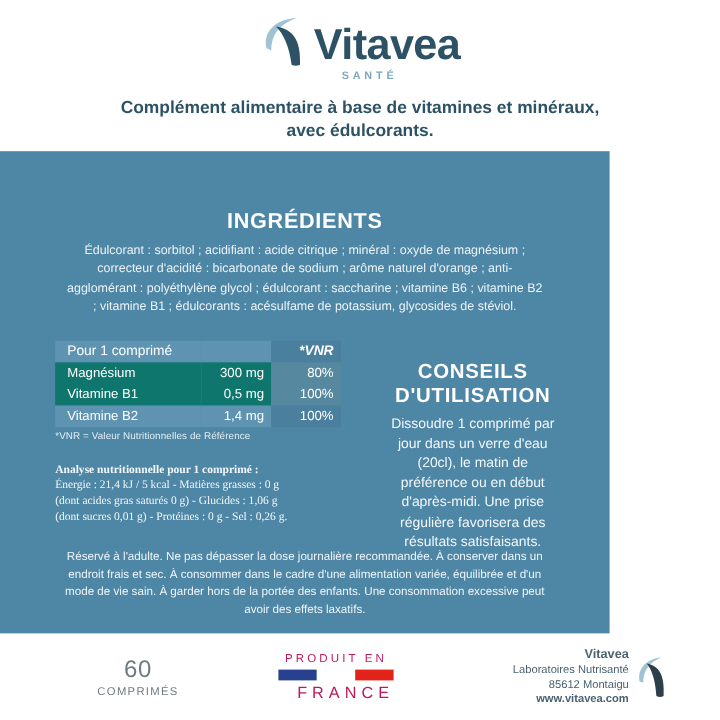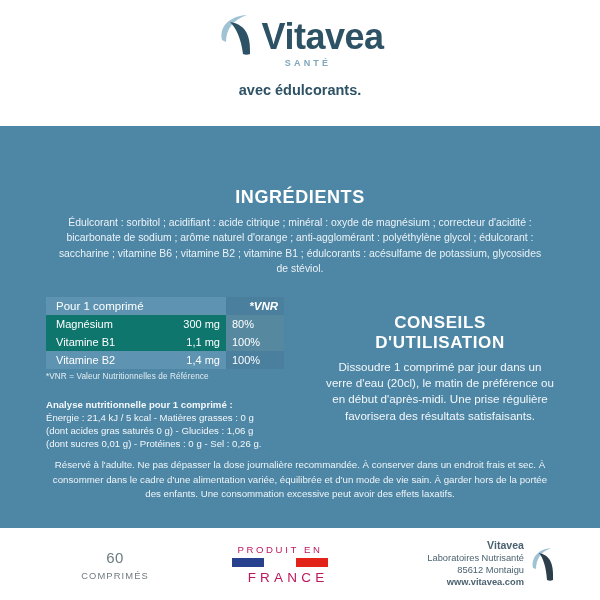--- a/index.html
+++ b/index.html
@@ -31,23 +31,23 @@
     font-weight:bold;margin-top:2px;margin-left:16px;
   }
   .subtitle{
     margin-top:13px;text-align:center;
     font-size:14.5px;font-weight:bold;line-height:19px;
     color:#2e5265;max-width:470px;
   }
 
   
   .panel{
-    position:absolute;left:0;top:126px;width:600px;height:402px;
+    position:absolute;left:0;top:126px;width:508px;height:402px;
     background:#4e86a5;color:#ffffff;box-sizing:border-box;
-    padding:13px 46px;
+    padding:0 46px;
   }
   .sec-title{
     text-align:center;font-weight:bold;color:#ffffff;
     font-size:18px;letter-spacing:0.6px;
   }
   #ingredients-title{margin-top:48px;}
   .ingredients-body{
     margin-top:7px;text-align:center;
     font-size:10.4px;line-height:15.4px;color:#eaf3f7;
     padding:0 8px;
@@ -62,46 +62,46 @@
   table.nutri{border-collapse:collapse;width:238px;font-size:11px;}
   table.nutri td{padding:2px 6px;line-height:14px;}
   .nutri .hdr td{
     background:#5e94b1;color:#ffffff;font-weight:normal;font-size:11.5px;
   }
   .nutri .hdr td.vnr{background:#2f6582;font-weight:bold;text-align:right;font-style:italic;}
   .nutri tr.r0 td{background:#0f766e;}
   .nutri tr.r1 td{background:#5e94b1;}
   .nutri td.nm{text-align:left;padding-left:10px;}
   .nutri td.vl{text-align:right;}
-  .nutri td.pc{background:#4a7f9e !important;width:46px;}
+  .nutri td.pc{text-align:right;background:#4a7f9e !important;width:46px;}
   tr.r0 td.pc{background:#56899f !important;}
   .tbl-note{font-size:8.2px;color:#e3eef3;margin-top:3px;letter-spacing:.1px;}
 
-  .analysis{margin-top:17px;font-size:9.6px;line-height:13.2px;color:#f2f8fb;}
+  .analysis{margin-top:17px;font-size:9.6px;line-height:13.2px;color:#f2f8fb;font-family:Liberation Serif, serif;}
   .analysis .a-title{font-weight:bold;}
 
   
   #conseils-title{font-size:17px;line-height:20px;}
   .conseils-body{
     margin-top:6px;text-align:center;font-size:11.6px;line-height:16.4px;color:#f2f8fb;
   }
 
   .warning{
     position:absolute;left:46px;right:46px;top:332px;
     text-align:center;font-size:9.7px;line-height:14.6px;color:#eef5f8;
   }
 
   
   .footer{
     position:absolute;left:0;top:528px;width:600px;height:72px;
     background:#ffffff;display:flex;align-items:center;
     padding:0 40px;box-sizing:border-box;
   }
   .count{width:150px;text-align:center;color:#6d7b82;}
-  .count .num{font-size:15px;line-height:22px;letter-spacing:.5px;}
+  .count .num{font-size:20px;line-height:22px;letter-spacing:.5px;}
   .count .lbl{font-size:9.4px;letter-spacing:1.1px;margin-top:1px;}
 
   .france{flex:1;display:flex;flex-direction:column;align-items:center;color:#be185d;}
   .france .l1{font-size:9.6px;letter-spacing:2.6px;}
   .france .bar{display:flex;width:96px;height:9px;margin:3px 0;}
   .france .bar i{flex:1;display:block;}
   .france .b-blue{background:#28418f;}
   .france .b-white{background:#ffffff;}
   .france .b-red{background:#e2231a;}
   .france .l2{font-size:13.5px;letter-spacing:4.2px;padding-left:16px;}
@@ -122,20 +122,21 @@
       <div class="logo-row">
         <svg class="logo-mark" viewBox="0 0 44 42">
           <path d="M5 26 C2 12 13 2 30 1 C16 6 9 15 9 28 Z" fill="#9fc3d4"></path>
           <path d="M13 8 C26 10 34 18 33 40 C31 41 28 41 26 40 C24 24 19 14 13 8 Z" fill="#2e5265"></path>
         </svg>
         <span class="logo-word">Vitavea</span>
       </div>
       <span class="logo-sub">SANTÉ</span>
     </div>
     <div class="subtitle">
+      <div>Complément alimentaire à base de vitamines et minéraux,</div>
       <div>avec édulcorants.</div>
     </div>
   </div>
 
   <div class="panel">
 
     <div class="sec-title" id="ingredients-title">INGRÉDIENTS</div>
     <div class="ingredients-body">Édulcorant : sorbitol ; acidifiant : acide citrique ; minéral : oxyde de magnésium ; correcteur d'acidité : bicarbonate de sodium ; arôme naturel d'orange ; anti-agglomérant : polyéthylène glycol ; édulcorant : saccharine ; vitamine B6 ; vitamine B2 ; vitamine B1 ; édulcorants : acésulfame de potassium, glycosides de stéviol.</div>
 
     <div class="cols">
@@ -148,21 +149,21 @@
               <td class="vl"></td>
               <td class="pc vnr">*VNR</td>
             </tr>
             <tr class="r0">
               <td class="nm">Magnésium</td>
               <td class="vl">300 mg</td>
               <td class="pc">80%</td>
             </tr>
             <tr class="r0">
               <td class="nm">Vitamine B1</td>
-              <td class="vl">1,1 mg</td>
+              <td class="vl">0,5 mg</td>
               <td class="pc">100%</td>
             </tr>
             <tr class="r1">
               <td class="nm">Vitamine B2</td>
               <td class="vl">1,4 mg</td>
               <td class="pc">100%</td>
             </tr>
           </tbody>
         </table>
         <div class="tbl-note">*VNR = Valeur Nutritionnelles de Référence</div>

